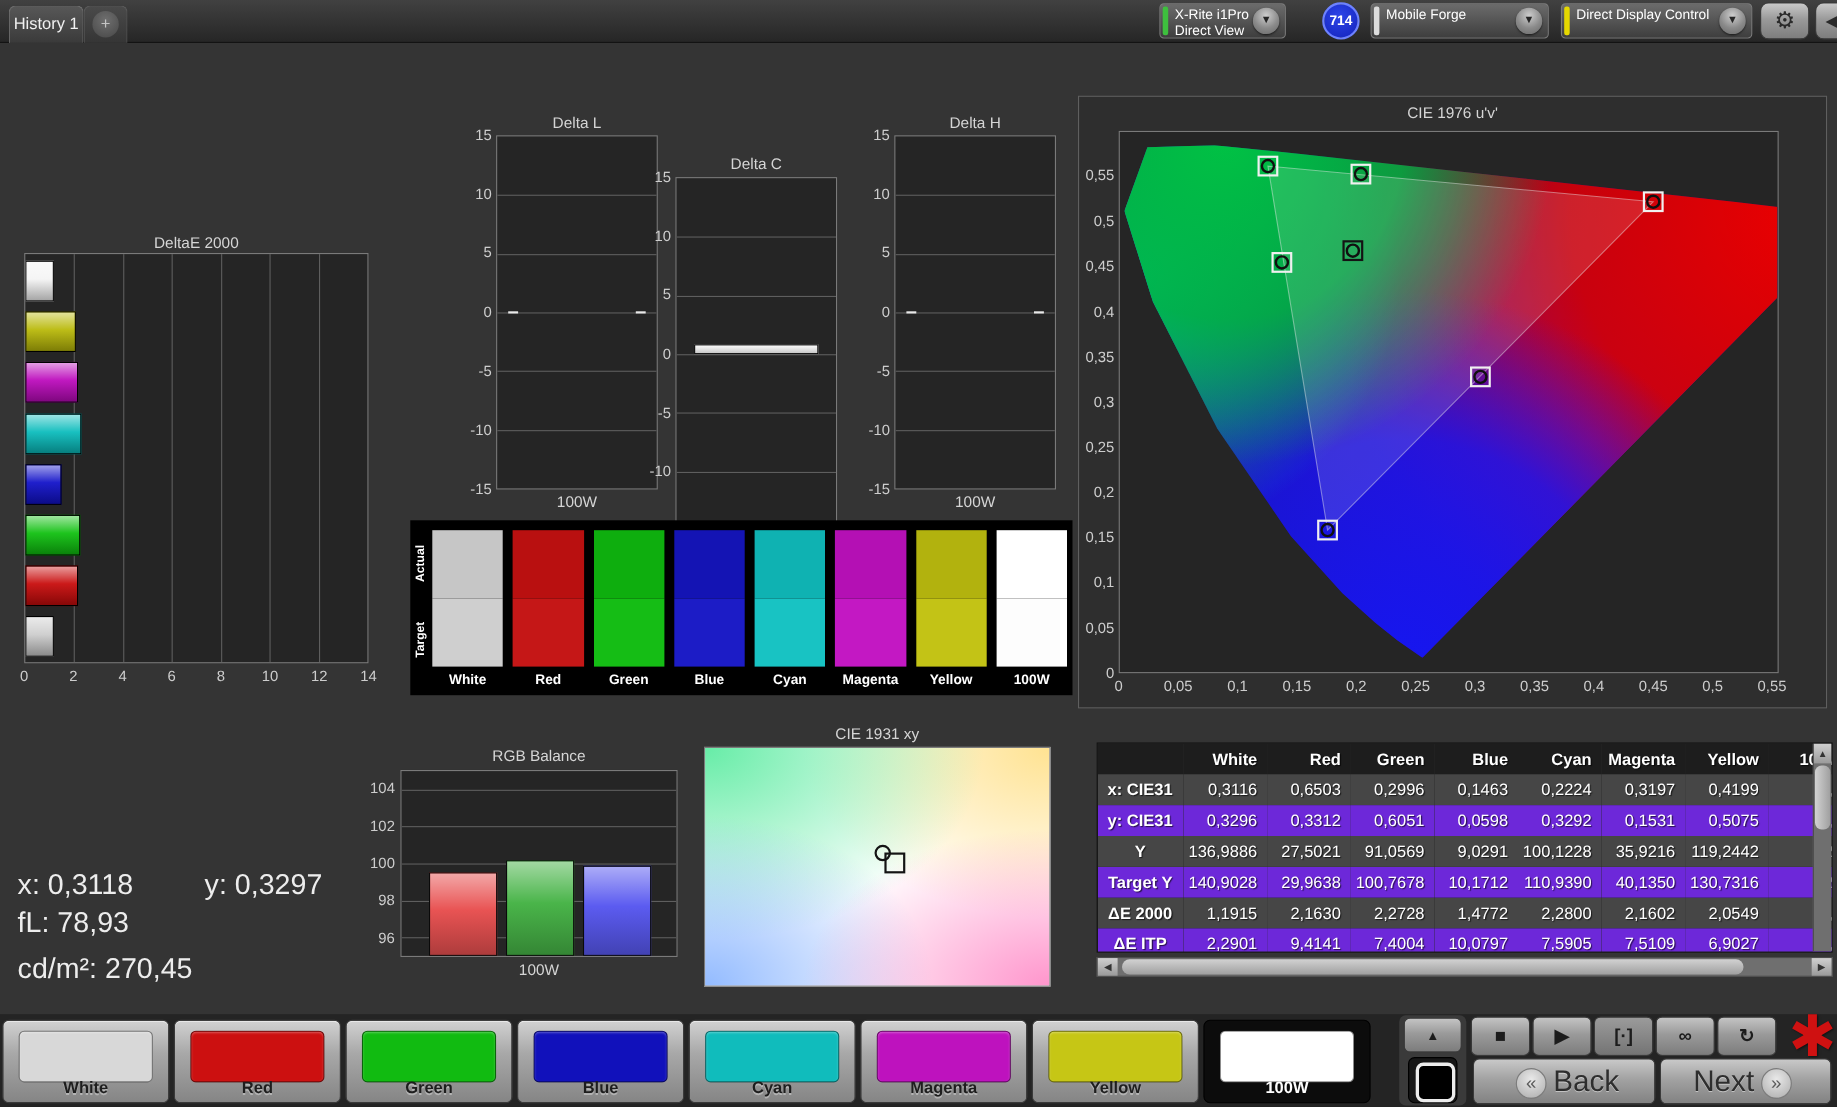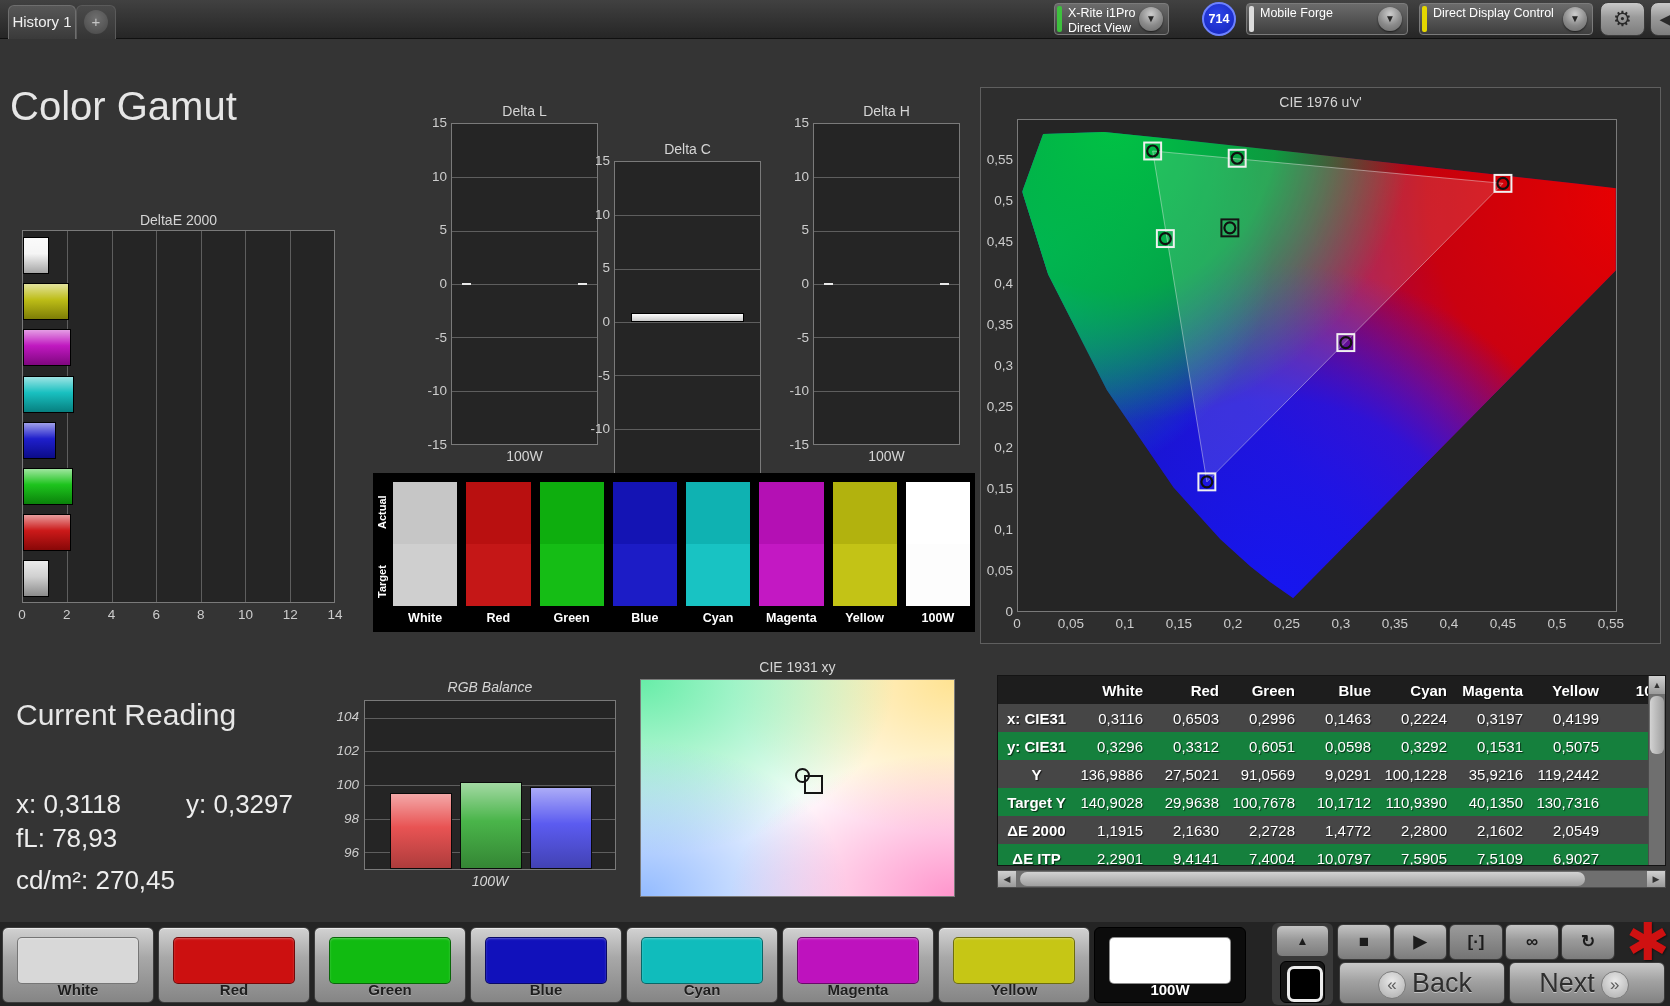--- a/index.html
+++ b/index.html
@@ -64,21 +64,21 @@
   .cie-xlab{position:absolute;top:528px;transform:translateX(-50%);font-size:13.5px;color:#cdcdcd;}
   .coverage{position:absolute;left:420px;top:490px;width:238px;height:31px;background:#3b3b3b;border:1px solid #6e6e6e;box-sizing:border-box;color:#f0f0f0;font-size:17px;line-height:29px;text-align:center;}
 
   
   .cr-title{position:absolute;left:16px;top:698px;font-size:30px;color:#e6e6e6;}
   .cr-line{position:absolute;font-size:26px;color:#ededed;}
   .cr-xy{left:16px;top:789px;} .cr-xy .ypart{position:absolute;left:170px;top:0;white-space:nowrap;}
   .cr-fl{left:16px;top:823px;} .cr-cd{left:16px;top:865px;}
 
   
-  .rgb{position:absolute;left:330px;top:679px;width:286px;font-style:italic;}
+  .rgb{position:absolute;left:330px;top:679px;width:286px;}
   .rgb .chart-title{margin-left:34px;width:252px;}
   .rgb-body{display:flex;margin-top:3px;}
   .rgb .ylabels{position:relative;width:34px;height:170px;}
   .rgb .ylabels .ticktext{right:5px;text-align:right;}
   .rgb .plot{width:252px;height:170px;}
   .rgbbar{position:absolute;bottom:0;width:62px;border:1px solid #0a0a0a;box-sizing:border-box;background-image:linear-gradient(180deg,rgba(255,255,255,.5),rgba(255,255,255,.02) 45%,rgba(0,0,0,.25));}
   .rgb .xlabel{margin-left:34px;width:252px;text-align:center;font-size:14px;color:#d5d5d5;padding-top:3px;}
 
   
   .cie1931{position:absolute;left:640px;top:659px;width:315px;}
@@ -92,21 +92,21 @@
       #ffffff;}
   .mk-sq{position:absolute;width:15px;height:15px;border:2px solid #141414;background:transparent;}
   .mk-ci{position:absolute;width:11px;height:11px;border:2px solid #141414;border-radius:50%;}
 
   
   .datatable{position:absolute;left:997px;top:675px;width:669px;height:191px;overflow:hidden;background:#2a2a2a;border:1px solid #141414;box-sizing:border-box;}
   #tbl{border-collapse:collapse;table-layout:fixed;width:686px;}
   #tbl th,#tbl td{height:28px;padding:0 9px 0 0;font-size:15px;color:#fff;text-shadow:1px 1px 1px rgba(0,0,0,.65);white-space:nowrap;overflow:hidden;text-align:right;}
   #tbl thead th{background:#1d1d1d;font-weight:bold;}
   #tbl tbody tr.dark td{background:#464646;}
-  #tbl tbody tr.light td{background:#15803d;}
+  #tbl tbody tr.light td{background:#6d28d9;}
   #tbl td.lbl{text-align:center;padding-left:8px;font-weight:bold;}
   .vscroll{position:absolute;right:0;top:0;width:16px;height:189px;background:#6f6f6f;border-left:1px solid #4c4c4c;}
   .vs-up{height:18px;background:linear-gradient(#d0d0d0,#9a9a9a);color:#333;font-size:9px;text-align:center;line-height:18px;}
   .vs-thumb{position:absolute;left:1px;right:1px;top:20px;height:58px;border-radius:6px;background:linear-gradient(90deg,#d2d2d2,#9f9f9f);}
   .hscroll{position:absolute;left:997px;top:870px;width:669px;height:18px;background:#6f6f6f;border:1px solid #4c4c4c;box-sizing:border-box;}
   .hs-arrow{position:absolute;top:0;width:18px;height:16px;background:linear-gradient(#d0d0d0,#9a9a9a);color:#333;font-size:9px;text-align:center;line-height:16px;}
   .hs-left{left:0;} .hs-right{right:0;}
   .hs-thumb{position:absolute;left:22px;top:1px;height:14px;width:565px;border-radius:7px;background:linear-gradient(#d2d2d2,#9f9f9f);}
 
   
@@ -149,21 +149,20 @@
     </div>
     <div class="meter" style="left:1419px;width:174px;">
       <span class="stripe" style="background:#e6d800;"></span>
       <span class="mtext"><span>Direct Display Control</span></span>
       <span class="drop">▼</span>
     </div>
     <div class="sqbtn" style="left:1600px;width:45px;font-size:21px;line-height:32px;"><span>⚙</span></div>
     <div class="sqbtn" style="left:1650px;width:30px;font-size:14px;line-height:32px;"><span>◀</span></div>
   </div>
 
-  <div class="page-title">Color Gamut</div>
 
   <div class="deltae">
     <div class="chart-title">DeltaE 2000</div>
     <div class="plot" id="de-plot">
         <div class="vgrid" style="left: 14.2857%;"></div>
         <div class="vgrid" style="left: 28.5714%;"></div>
         <div class="vgrid" style="left: 42.8571%;"></div>
         <div class="vgrid" style="left: 57.1429%;"></div>
         <div class="vgrid" style="left: 71.4286%;"></div>
         <div class="vgrid" style="left: 85.7143%;"></div>
@@ -391,21 +390,20 @@
         <span class="cie-xlab" style="left: 305.978px;">0,25</span>
         <span class="cie-xlab" style="left: 359.974px;">0,3</span>
         <span class="cie-xlab" style="left: 413.97px;">0,35</span>
         <span class="cie-xlab" style="left: 467.965px;">0,4</span>
         <span class="cie-xlab" style="left: 521.961px;">0,45</span>
         <span class="cie-xlab" style="left: 575.957px;">0,5</span>
         <span class="cie-xlab" style="left: 629.952px;">0,55</span>
       </div>
   </div>
 
-  <div class="cr-title">Current Reading</div>
   <div class="cr-line cr-xy">
     <span>x:</span>
     <span>0,3118</span>
     <span class="ypart"><span>y:</span> <span>0,3297</span></span>
   </div>
   <div class="cr-line cr-fl">
     <span>fL:</span>
     <span>78,93</span>
   </div>
   <div class="cr-line cr-cd">

